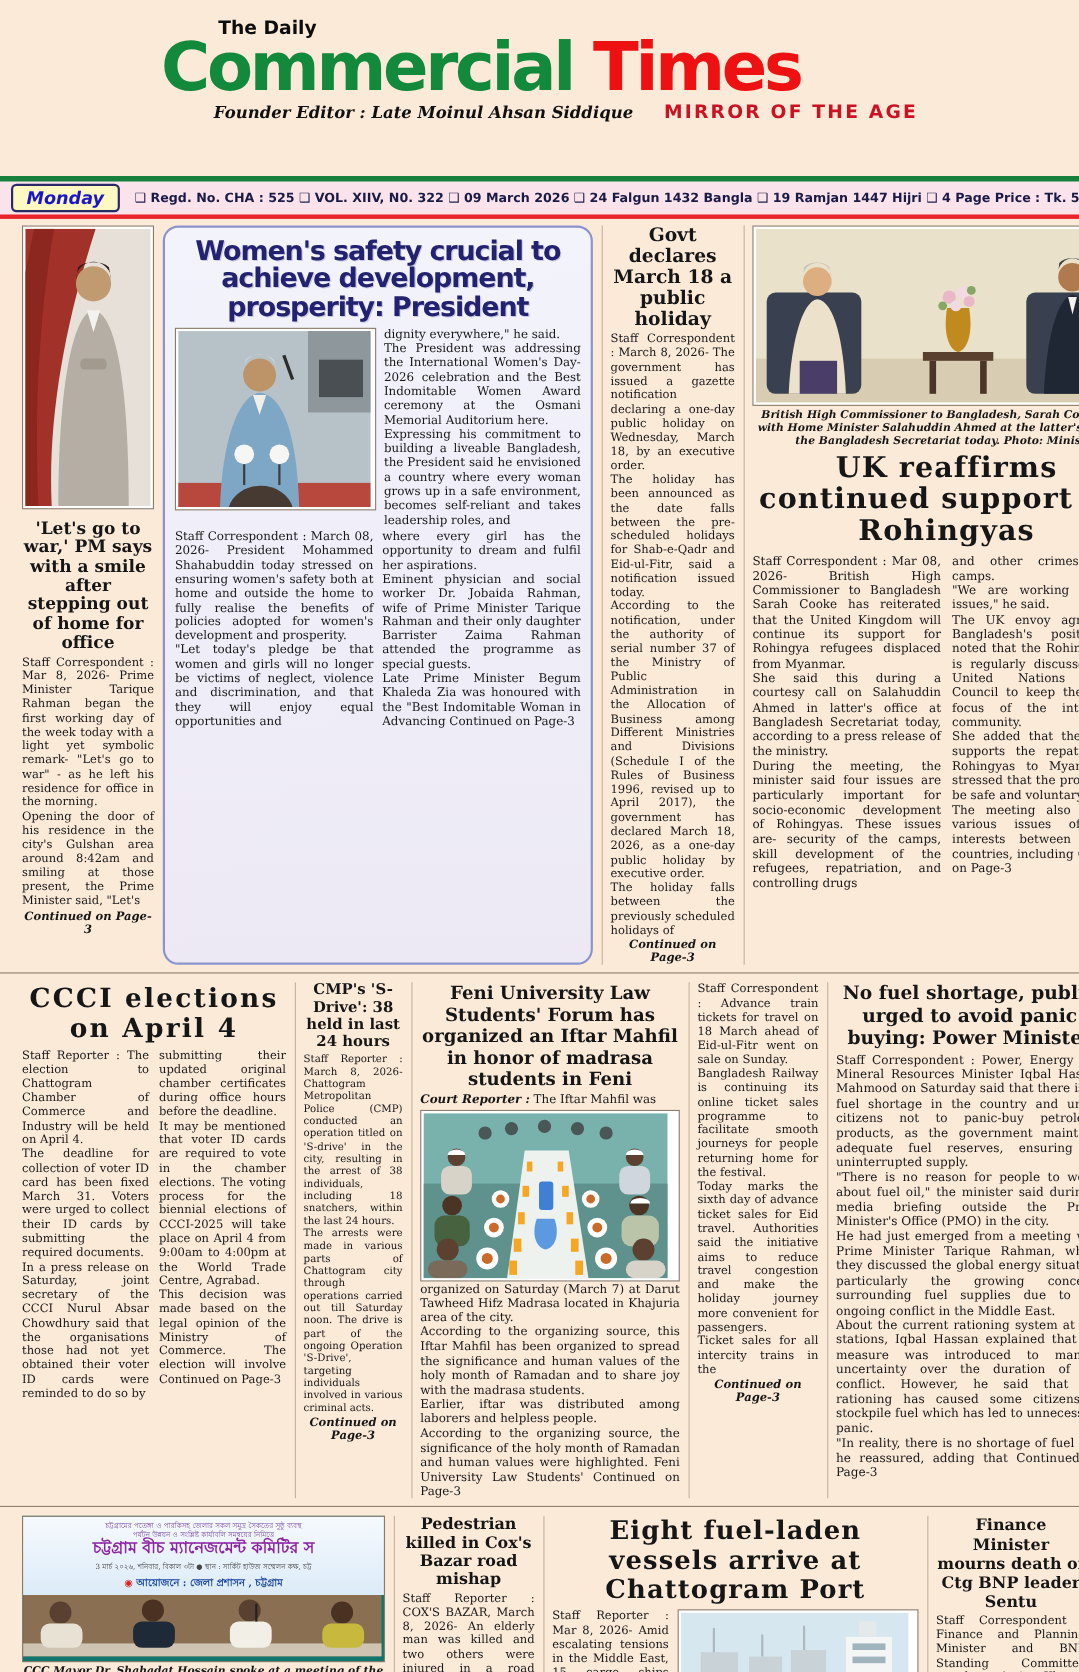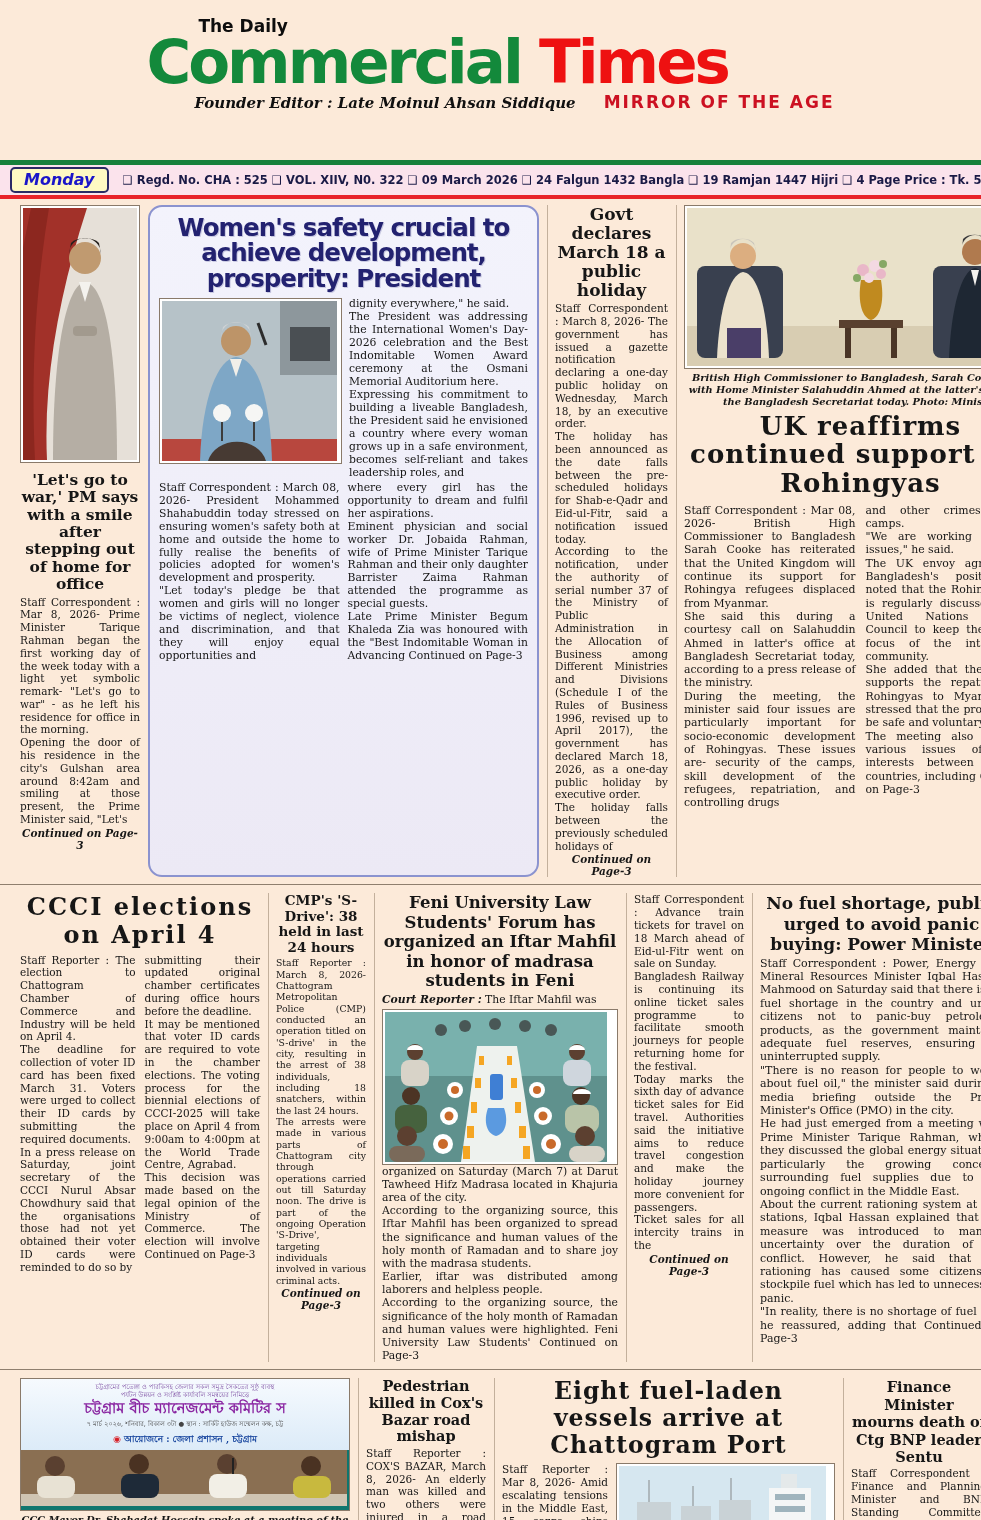--- a/index.html
+++ b/index.html
@@ -343,21 +343,21 @@
   </div>
 
   <div class="band band3">
 
     <div class="colJ">
       <div class="banner-photo">
         <div class="banner-top">
           <div class="b-line0">চট্টগ্রামের পতেঙ্গা ও পারকিসহ জেলার সকল সমুদ্র সৈকতের সুষ্ঠু ব্যবস্থ</div>
           <div class="b-line0">পর্যটন উন্নয়ন ও সংশ্লিষ্ট কার্যাবলি সমন্বয়ের নিমিত্তে</div>
           <div class="b-title">চট্টগ্রাম বীচ ম্যানেজমেন্ট কমিটির স</div>
-          <div class="b-line3">৭ মার্চ ২০২৬, শনিবার, বিকাল ৩টা  ● স্থান : সার্কিট হাউজ সম্মেলন কক্ষ, চট্ট</div>
+          <div class="b-line3">3 মার্চ ২০২৬, শনিবার, বিকাল ৩টা  ● স্থান : সার্কিট হাউজ সম্মেলন কক্ষ, চট্ট</div>
           <div class="b-org"><span class="b-dot">◉ </span><span>আয়োজনে :  জেলা প্রশাসন , চট্টগ্রাম</span></div>
         </div>
         <svg width="326" height="56" viewBox="0 0 326 56">
           <rect width="326" height="56" fill="#8a6f52"></rect>
           <rect y="44" width="326" height="12" fill="#cfc4b2"></rect>
           <g>
             <circle cx="34" cy="16" r="10" fill="#5a4030"></circle>
               <rect x="16" y="26" width="38" height="22" rx="8" fill="#e8e2d4"></rect>
             <circle cx="118" cy="14" r="10" fill="#4a3222"></circle>
               <rect x="100" y="24" width="38" height="24" rx="8" fill="#1e2a38"></rect>

